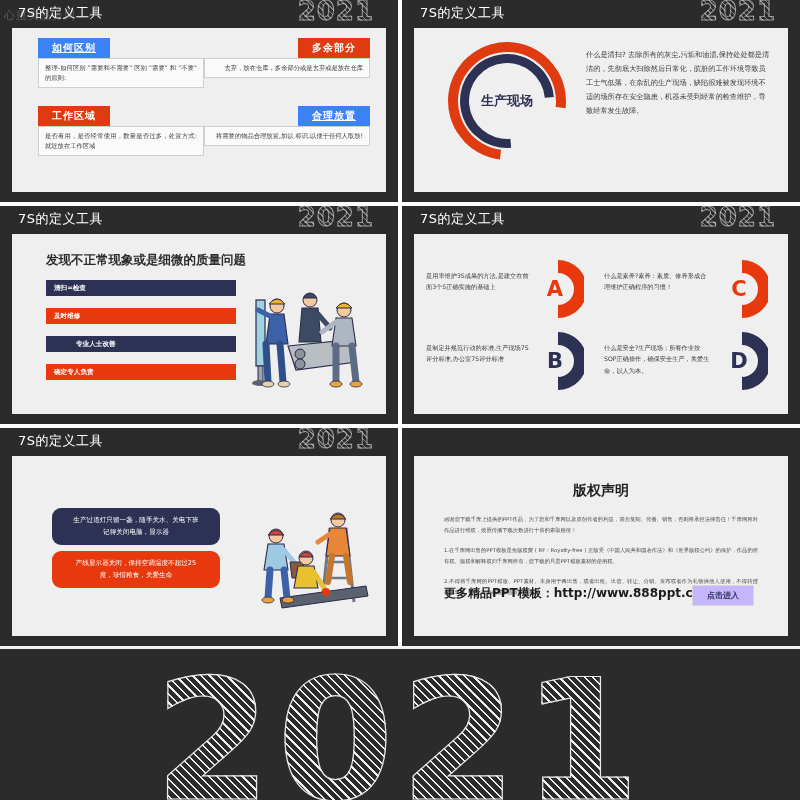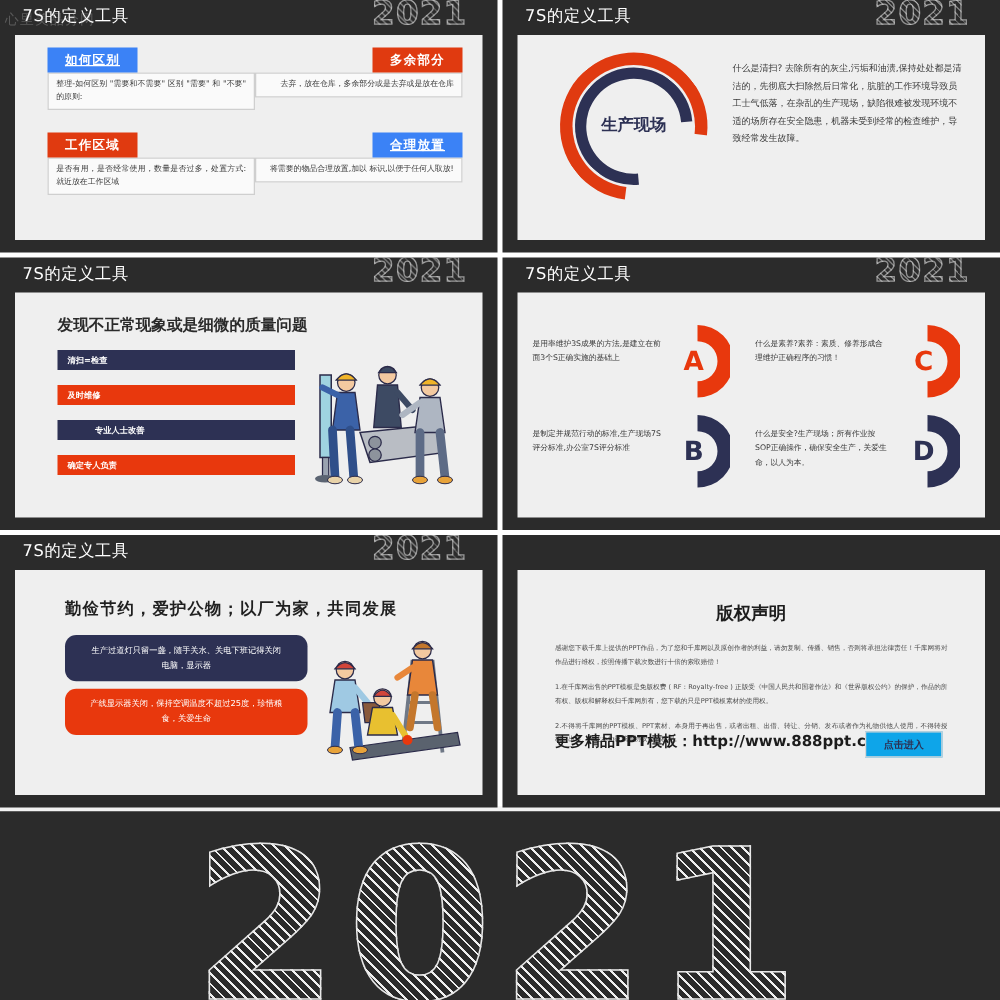--- a/index.html
+++ b/index.html
@@ -75,35 +75,35 @@
   .half { position:absolute; top:0; width:46px; height:62px; }
   .half .arc { position:absolute; inset:0; }
   .half .letter { position:absolute; left:0; top:0; width:34px; height:62px;
                   display:flex; align-items:center; justify-content:center;
                   font-size:21px; font-weight:800; }
   .ltr-red { color:#e8380d; } .ltr-navy { color:#2d3154; }
 
   
   .s5-head { position:absolute; left:40px; top:22px; font-size:13px;
              font-weight:700; color:#1f1f1f; letter-spacing:1px; }
-  .pill { position:absolute; left:40px; width:194px; padding:7px 20px;
+  .pill { position:absolute; left:40px; width:168px; padding:7px 20px;
           border-radius:9px; color:#ffffff; font-size:6.6px; line-height:1.75;
           text-align:center; }
   .pill-navy { background:#2d3154; top:52px; }
   .pill-red  { background:#e8380d; top:95px; }
 
   
   .cw { position:absolute; inset:0; padding:26px 30px;border-radius:19px; }
   .cw h2 { text-align:center; font-size:14px; font-weight:700; color:#1c1c1c; }
   .cw p { font-size:5.3px; line-height:2.0; color:#4a4a4a; margin-top:14px;
           text-align:justify; }
   .cw p.p2 { margin-top:10px; }
   .cw .more { position:absolute; left:30px; bottom:34px; font-size:12px;
               font-weight:700; color:#1c1c1c; }
-  .cw .enter { position:absolute; right:34px; bottom:30px; background:#0ea5e9;
+  .cw .enter { position:absolute; right:34px; bottom:30px; background:#c4b5fd;
                border:1px solid #d8d8d8; padding:4px 14px; font-size:8px;
                font-weight:700; color:#2d3154; }
 
   
   .hero { position:absolute; left:0; top:649px; width:800px; height:151px;
           background:#2b2b2b; overflow:hidden; }
   .hero-year { position:absolute; left:50%; top:8px; transform:translateX(-50%);
                font-size:168px; font-weight:800; letter-spacing:6px;
                color:transparent; -webkit-text-stroke:1.2px #e8e8e8;
                background-image:repeating-linear-gradient(45deg,#f0f0f0 0 1.6px,transparent 1.6px 6px);
@@ -267,21 +267,20 @@
 
       </div>
     </div>
 
     <div class="slide">
       <div class="slide-head">
         <div class="slide-title">7S的定义工具</div>
         <div class="year-deco">2021</div>
       </div>
       <div class="canvas">
-        <div class="s5-head">勤俭节约，爱护公物；以厂为家，共同发展</div>
         <div class="pill pill-navy">生产过道灯只留一盏，随手关水、关电下班记得关闭电脑，显示器</div>
         <div class="pill pill-red">产线显示器关闭，保持空调温度不超过25度，珍惜粮食，关爱生命</div>
 
         <svg class="people" viewBox="0 0 128 112">
 
           <path d="M86 22 L78 96 M102 22 L110 96" stroke="#6f7886" stroke-width="3"></path>
           <path d="M84 40 h18 M82 56 h22 M80 72 h26" stroke="#6f7886" stroke-width="2.5"></path>
 
           <path d="M36 92 L122 80 L124 90 L38 102 Z" fill="#5a626e" stroke="#2b2b4a" stroke-width="1"></path>
 

